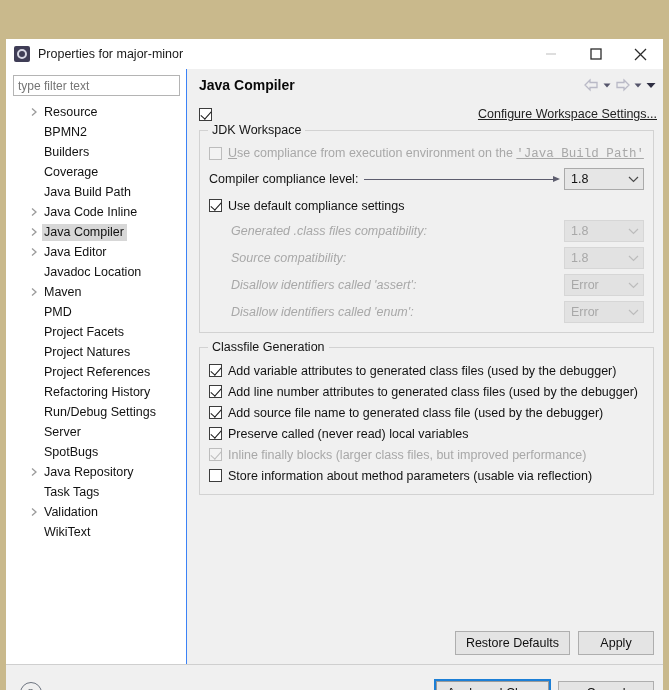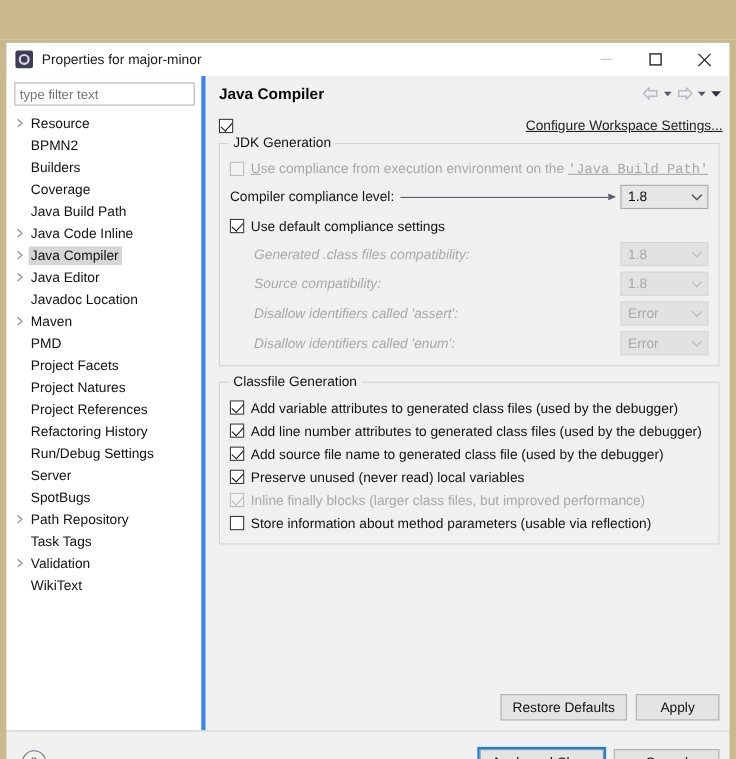--- a/index.html
+++ b/index.html
@@ -72,21 +72,21 @@
     display: flex;
     background: #f0f0f0;
     min-height: 0;
     position: relative;
   }
 
   
   .sidebar {
     width: 181px;
     background: #ffffff;
-    border-right: 4px solid #3b82f6;
+    border-right: 1px solid #3b82f6;
     display: flex; flex-direction: column;
     flex: 0 0 auto;
     padding: 6px 0 0 0;
   }
   .filter-wrap { padding: 0 6px 4px 7px; }
   .filter-input {
     width: 100%;
     height: 21px;
     border: 1px solid #b4b4b4;
     background: #ffffff;
@@ -97,21 +97,21 @@
     outline: none;
   }
   .tree {
     flex: 1 1 auto;
     overflow: hidden;
     padding-top: 2px;
   }
   .tree-item {
     height: 20px;
     display: flex; align-items: center;
-    padding-left: 4px;
+    padding-left: 20px;
     font-size: 12.5px;
     color: #111111;
     white-space: nowrap;
   }
   .tree-arrow {
     width: 16px; flex: 0 0 16px;
     display: flex; align-items: center; justify-content: center;
   }
   .tree-arrow svg { display: block; }
   .tree-label {
@@ -428,21 +428,21 @@
           <div class="tree-item">
             <span class="tree-arrow"></span>
             <span class="tree-label">SpotBugs</span>
           </div>
           <div class="tree-item">
             <span class="tree-arrow">
               <svg width="8" height="10" viewBox="0 0 8 10">
                 <path d="M2 1.5 L6 5 L2 8.5" fill="none" stroke="#9b9b9b" stroke-width="1.3"></path>
               </svg>
             </span>
-            <span class="tree-label">Path Repository</span>
+            <span class="tree-label">Java Repository</span>
           </div>
           <div class="tree-item">
             <span class="tree-arrow"></span>
             <span class="tree-label">Task Tags</span>
           </div>
           <div class="tree-item">
             <span class="tree-arrow">
               <svg width="8" height="10" viewBox="0 0 8 10">
                 <path d="M2 1.5 L6 5 L2 8.5" fill="none" stroke="#9b9b9b" stroke-width="1.3"></path>
               </svg>
@@ -489,21 +489,21 @@
       </div>
 
       <div class="main-content">
 
         <div class="row-enable">
           <div class="cb checked"></div>
           <a class="link" href="#">Configure Workspace Settings...</a>
         </div>
 
         <div class="group">
-          <div class="group-title">JDK Generation</div>
+          <div class="group-title">JDK Workspace</div>
           <div class="group-inner">
 
             <div class="cb-row dim">
               <div class="cb disabled"></div>
               <span class="cb-label"><u>U</u><span>se compliance from execution environment on the </span><span class="ulink">'Java Build Path'</span></span>
             </div>
 
             <div class="field-row">
               <span class="field-label">Compiler compliance level:</span>
               <span class="dotline">
@@ -592,21 +592,21 @@
               <div class="cb-row">
                 <div class="cb checked"></div>
                 <span class="cb-label">Add line number attributes to generated class files (used by the debugger)</span>
               </div>
               <div class="cb-row">
                 <div class="cb checked"></div>
                 <span class="cb-label">Add source file name to generated class file (used by the debugger)</span>
               </div>
               <div class="cb-row">
                 <div class="cb checked"></div>
-                <span class="cb-label">Preserve unused (never read) local variables</span>
+                <span class="cb-label">Preserve called (never read) local variables</span>
               </div>
               <div class="cb-row dim">
                 <div class="cb checked disabled"></div>
                 <span class="cb-label">Inline finally blocks (larger class files, but improved performance)</span>
               </div>
               <div class="cb-row">
                 <div class="cb"></div>
                 <span class="cb-label">Store information about method parameters (usable via reflection)</span>
               </div>
             </div>

